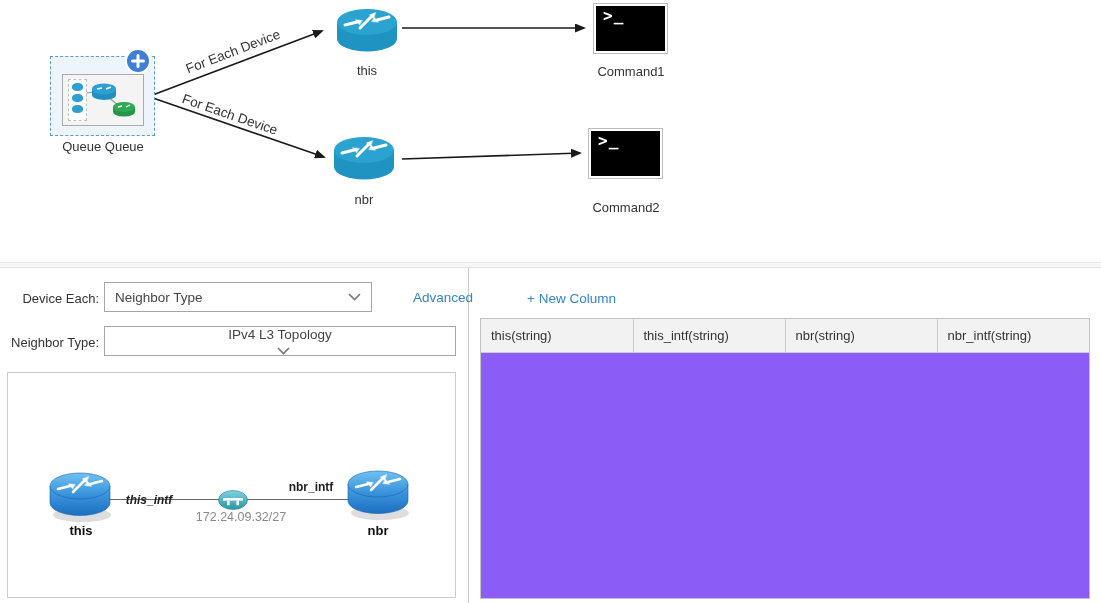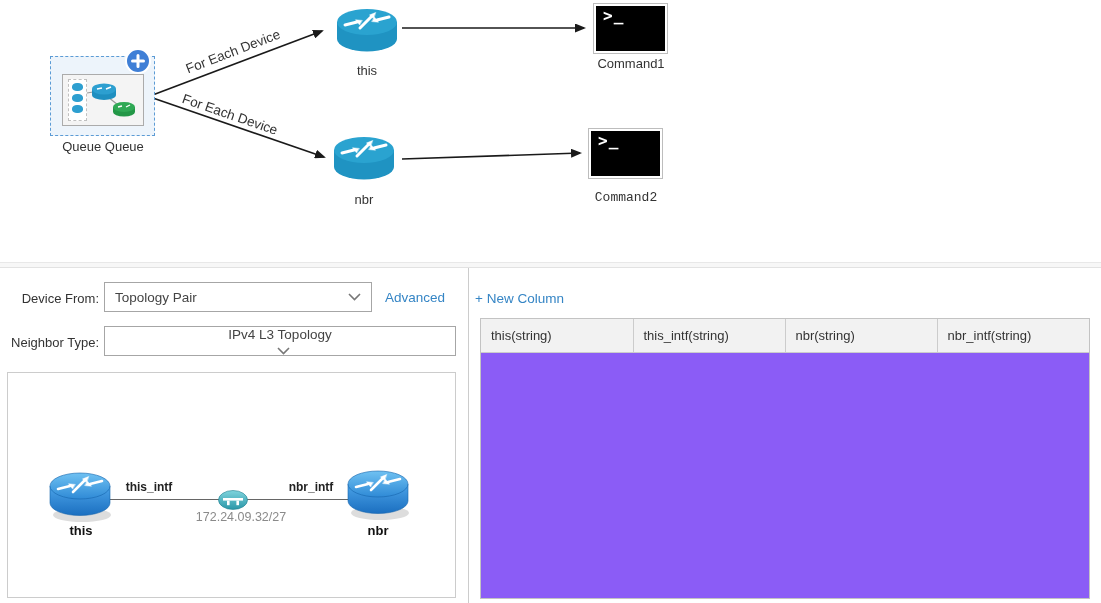--- a/index.html
+++ b/index.html
@@ -32,21 +32,21 @@
   .h-divider { position: absolute; left: 0; top: 262px; width: 1101px; height: 6px;
     background: #f7f7f7; border-top: 1px solid #e8e8e8; border-bottom: 1px solid #e2e2e2; }
   .v-divider { position: absolute; left: 468px; top: 268px; width: 1px; height: 335px; background: #ccc; }
 
   
   .field-label { position: absolute; font-size: 13px; color: #333; text-align: right; width: 99px; left: 0; }
   .dropdown { position: absolute; height: 30px; background: #fff; border: 1px solid #a6a6a6;
     display: flex; align-items: center; padding: 0 10px; cursor: pointer; }
   .dropdown .dd-text { font-size: 13.5px; color: #444; flex: 1; white-space: nowrap; overflow: hidden; }
   .dropdown .chev { flex: none; margin-left: 6px; }
-  .link { position: absolute; font-size: 13.5px; color: #3585c5; cursor: pointer; white-space: nowrap; }
+  .link { position: absolute; font-size: 13.5px; color: #3585c5; cursor: pointer; white-space: nowrap; margin-left: 28px; }
 
   .preview-box { position: absolute; left: 7px; top: 372px; width: 449px; height: 226px;
     background: #fff; border: 1px solid #ccc; }
   .pv-line { position: absolute; left: 100px; top: 126px; width: 243px; height: 1px; background: #666; }
   .pv-intf { position: absolute; width: 70px; text-align: center; font-size: 12px; font-weight: bold; color: #222; }
   .pv-dev { position: absolute; width: 60px; text-align: center; font-size: 13px; font-weight: bold; color: #111; }
   .pv-subnet { position: absolute; width: 140px; text-align: center; font-size: 12.5px; color: #8a8a8a; }
 
   
   .var-table { position: absolute; left: 480px; top: 318px; width: 610px; height: 281px;
@@ -132,34 +132,34 @@
         <path d="M37,14.6 l6.5,0.6 -4,-5 z" stroke-width="0.5"></path>
       <path d="M25,21 L37,9" fill="none"></path>
         <path d="M40.5,5.6 l-6,2.4 4,3.6 z" stroke-width="0.5"></path>
     </g>
   </svg>
   <div class="node-label" style="left:334px; top:192px; width:60px;">nbr</div>
 
   <div class="terminal" style="left:593px; top:3px;">
     <div class="terminal-screen">&gt;_</div>
   </div>
-  <div class="node-label" style="left:590px; top:56px; width:82px;">Command1</div>
+  <div class="node-label" style="left:590px; top:64px; width:82px;">Command1</div>
 
   <div class="terminal" style="left:588px; top:128px;">
     <div class="terminal-screen">&gt;_</div>
   </div>
-  <div class="node-label" style="left:585px; top:190px; width:82px;font-family:Liberation Mono, monospace;">Command2</div>
+  <div class="node-label" style="left:585px; top:200px; width:82px;">Command2</div>
 
   <div class="h-divider"></div>
   <div class="v-divider"></div>
 
   <div style="position:absolute; left:0; top:268px; width:468px; height:335px;">
-    <div class="field-label" style="top:23px;">Device From:</div>
+    <div class="field-label" style="top:23px;">Device Each:</div>
     <div class="dropdown" style="left:104px; top:14px; width:268px;">
-      <span class="dd-text">Topology Pair</span>
+      <span class="dd-text">Neighbor Type</span>
       <svg class="chev" width="13" height="8" viewBox="0 0 13 8">
         <path d="M1,1 L6.5,6.5 L12,1" stroke="#777" stroke-width="1.6" fill="none"></path>
       </svg>
     </div>
     <div class="link" style="left:385px; top:22px;">Advanced</div>
 
     <div class="field-label" style="top:67px;padding-left:8px;">Neighbor Type:</div>
     <div class="dropdown" style="left:104px; top:58px; width:352px;flex-direction:column;">
       <span class="dd-text">IPv4 L3 Topology</span>
       <svg class="chev" width="13" height="8" viewBox="0 0 13 8">
@@ -214,30 +214,30 @@
             <stop offset="0" stop-color="#7fd4dd"></stop>
               <stop offset="1" stop-color="#2a97a8"></stop>
           </linearGradient>
         </defs>
         <ellipse cx="16" cy="11" rx="14.5" ry="9.5" fill="url(#med)" stroke="#1f7f90" stroke-width="0.6"></ellipse>
         <rect x="6" y="9" width="20" height="2.6" fill="#fff"></rect>
         <rect x="10" y="11.6" width="2.6" height="4.6" fill="#fff"></rect>
         <rect x="19.4" y="11.6" width="2.6" height="4.6" fill="#fff"></rect>
       </svg>
 
-      <div class="pv-intf" style="left:106px; top:107px;">this_intf</div>
+      <div class="pv-intf" style="left:106px; top:120px;font-style:italic;">this_intf</div>
       <div class="pv-intf" style="left:268px; top:107px;">nbr_intf</div>
       <div class="pv-subnet" style="left:163px; top:137px;">172.24.09.32/27</div>
       <div class="pv-dev" style="left:43px; top:150px;">this</div>
       <div class="pv-dev" style="left:340px; top:150px;">nbr</div>
     </div>
   </div>
 
   <div style="position:absolute; left:469px; top:268px; width:632px; height:335px;">
-    <div class="link" style="left:6px; top:23px;">+ New Column</div>
+    <div class="link" style="left:30px; top:23px;">+ New Column</div>
     <div class="var-table" style="left:11px; top:50px;">
       <table>
         <thead>
           <tr>
             <th>this(string)</th>
             <th>this_intf(string)</th>
             <th>nbr(string)</th>
             <th>nbr_intf(string)</th>
           </tr>
         </thead>

